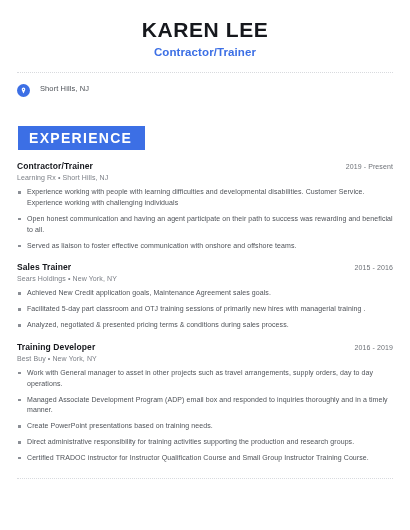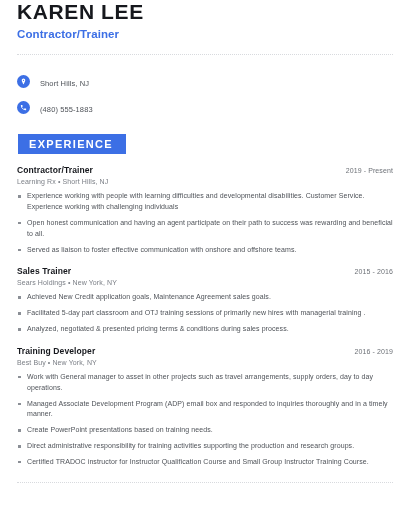--- a/index.html
+++ b/index.html
@@ -17,21 +17,22 @@
   .page {
     width: 410px;
     height: 530px;
     box-sizing: border-box;
     padding: 0 17px;
     position: relative;
   }
 
   
   .header {
-    text-align: left;
+    text-align: center;
+    padding-top: 18px;
   }
   .full-name {
     font-size: 21px;
     font-weight: bold;
     letter-spacing: 0.6px;
     color: #16181d;
     line-height: 1.15;
   }
   .job-title {
     font-size: 11.5px;
@@ -47,21 +48,21 @@
     margin: 14px 0 0 0;
     height: 0;
   }
 
   
   .contact-list {
     margin-top: 11px;
   }
   .contact-row {
     display: flex;
-    align-items: flex-end;
+    align-items: flex-start;
     height: 22px;
     margin-bottom: 4px;
   }
   .contact-icon {
     width: 13px;
     height: 13px;
     border-radius: 50%;
     background: #3c6fe5;
     display: flex;
     align-items: center;
@@ -77,21 +78,21 @@
     font-size: 7.5px;
     color: #4e5258;
     letter-spacing: 0.1px;
   }
 
   
   .section-heading {
     display: inline-block;
     background: #3c6fe5;
     color: #ffffff;
-    font-size: 11px;
+    font-size: 14px;
     font-weight: bold;
     letter-spacing: 1.3px;
     padding: 4px 13px 4px 11px;
     margin-top: 16px;
   }
   .section-heading-wrap { margin-left: 1px; }
 
   
   .entry { margin-top: 11px; }
   .entry-head {
@@ -157,28 +158,20 @@
 
     <div class="contact-row">
       <span class="contact-icon">
         <svg width="7" height="7" viewBox="0 0 24 24" fill="#ffffff">
             <path d="M12 2C8.7 2 6 4.7 6 8c0 4.5 6 14 6 14s6-9.5 6-14c0-3.3-2.7-6-6-6zm0 8.2A2.2 2.2 0 1 1 12 5.8a2.2 2.2 0 0 1 0 4.4z"></path>
           </svg>
       </span>
       <span class="contact-text">Short Hills, NJ</span>
     </div>
 
-    <div class="contact-row">
-      <span class="contact-icon">
-        <svg width="7" height="7" viewBox="0 0 24 24" fill="#ffffff">
-            <path d="M6.6 10.8c1.4 2.8 3.8 5.1 6.6 6.6l2.2-2.2c.3-.3.7-.4 1-.2 1.2.4 2.4.6 3.6.6.6 0 1 .4 1 1V20c0 .6-.4 1-1 1C10.6 21 3 13.4 3 4c0-.6.4-1 1-1h3.5c.6 0 1 .4 1 1 0 1.3.2 2.5.6 3.6.1.4 0 .8-.2 1l-2.3 2.2z"></path>
-          </svg>
-      </span>
-      <span class="contact-text">(480) 555-1883</span>
-    </div>
 
 
   </div>
 
   <div class="section-heading-wrap">
     <div class="section-heading">EXPERIENCE</div>
   </div>
 
   <div class="entry">
     <div class="entry-head">

